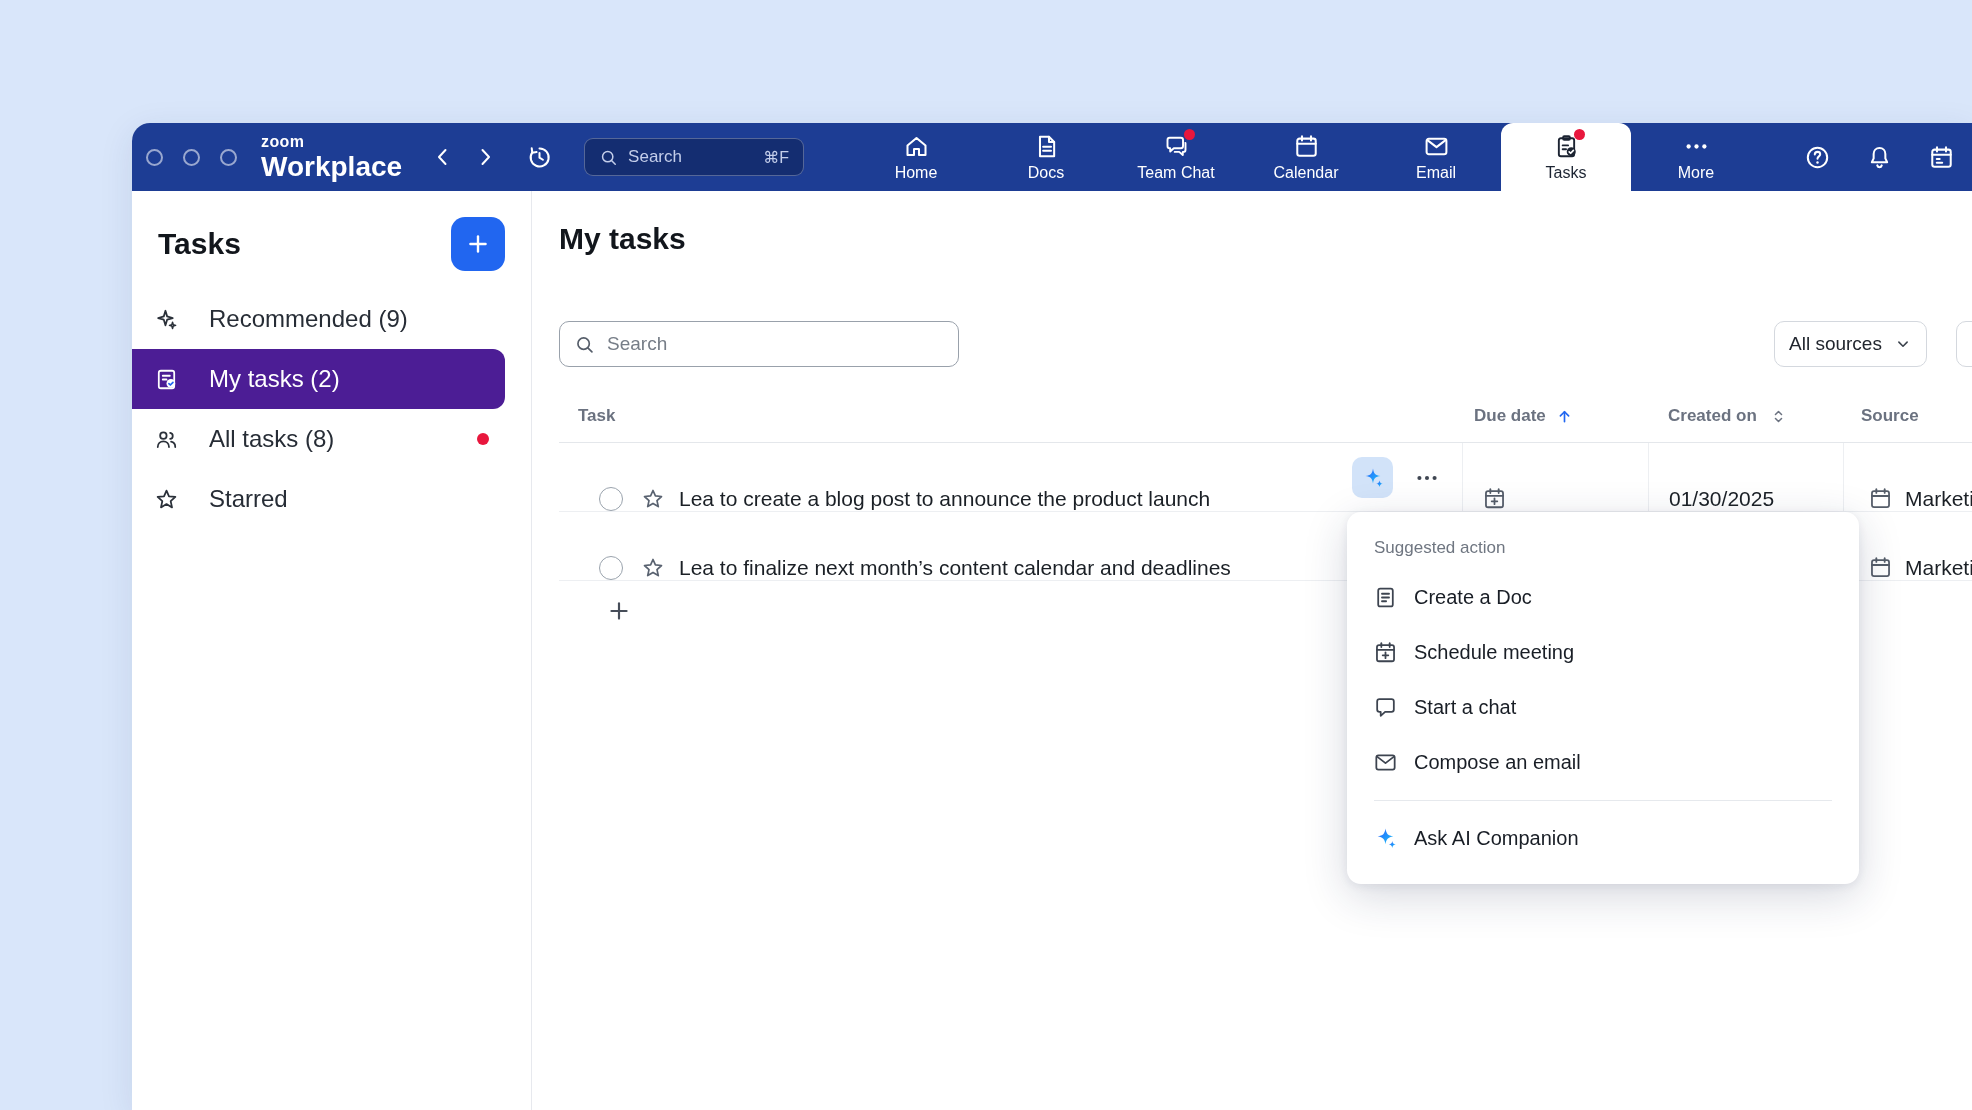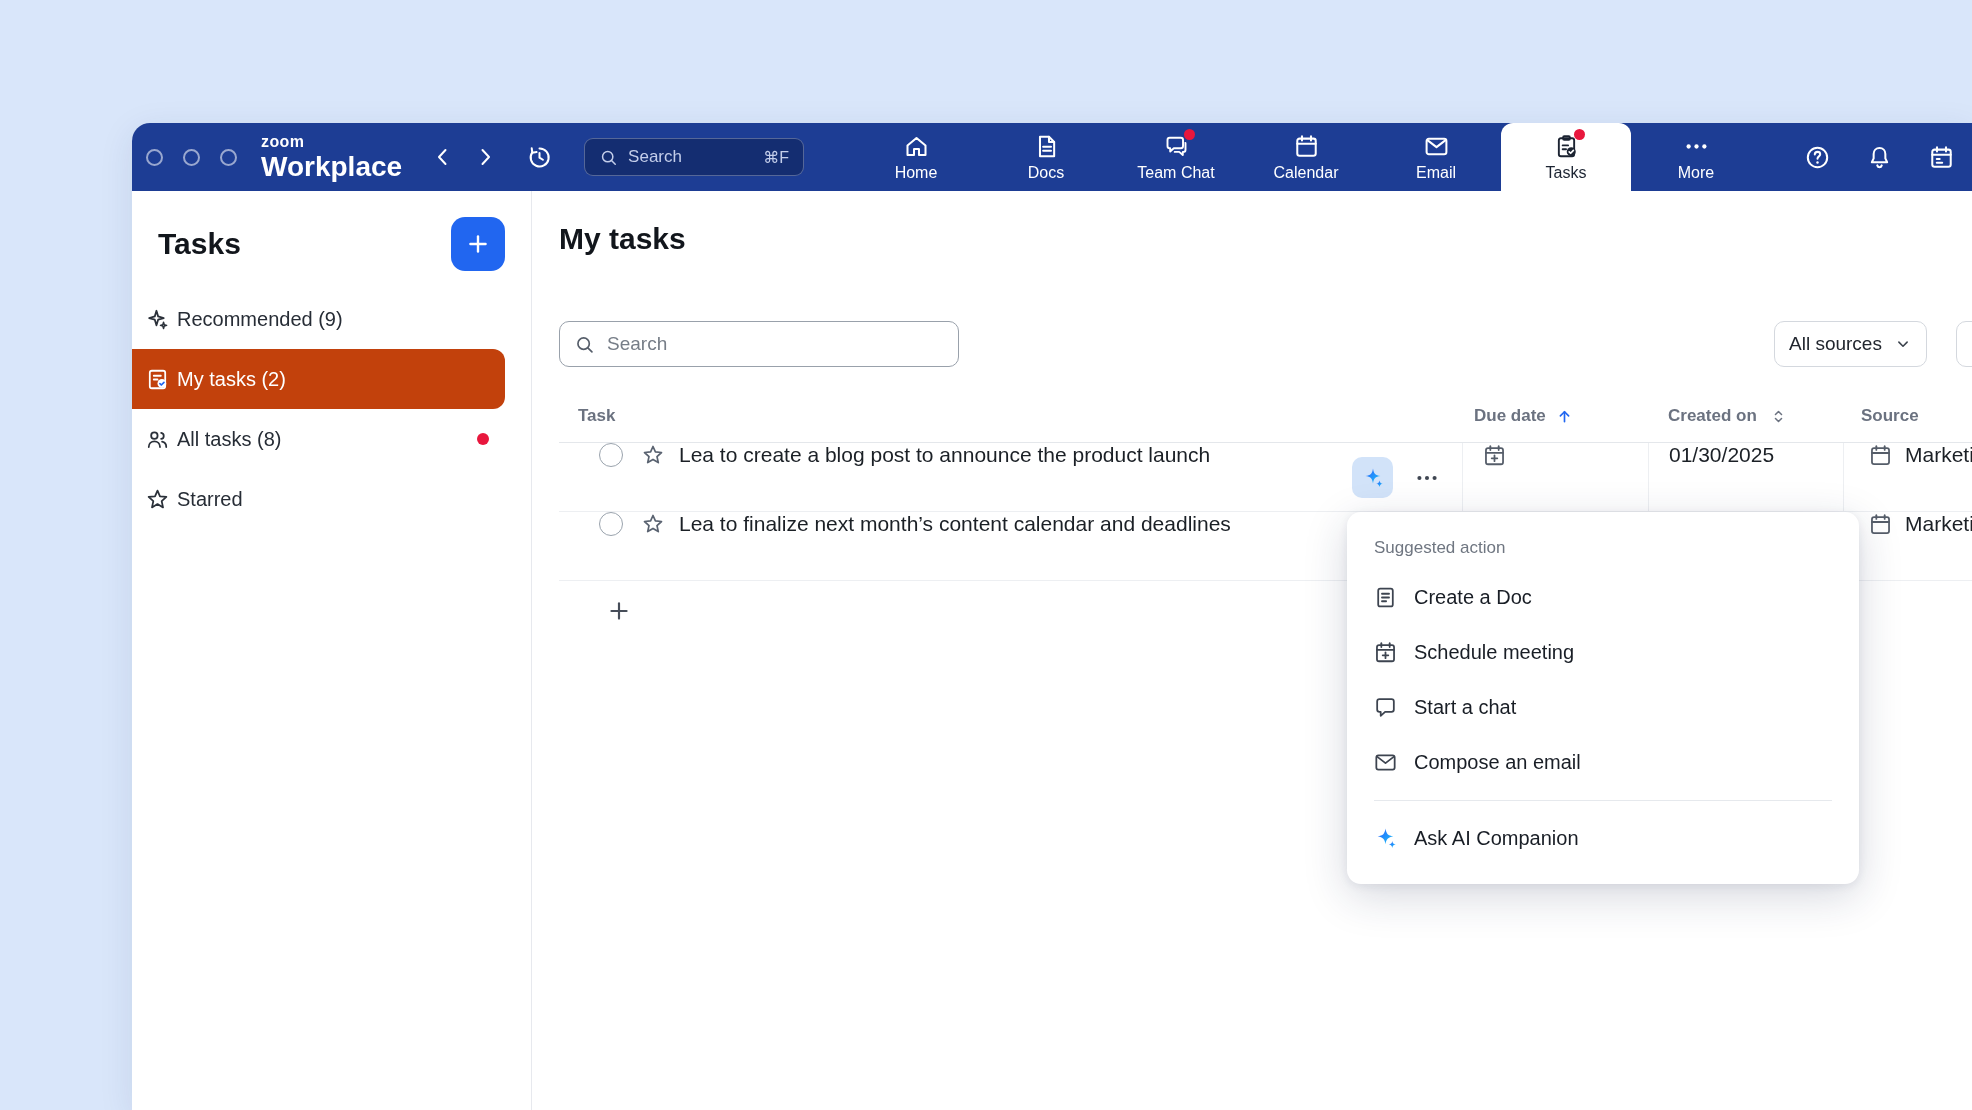--- a/index.html
+++ b/index.html
@@ -64,26 +64,26 @@
   .sidebar { width:400px; flex:none; background:#fff; border-right:1px solid #e7e9ee; }
   .sidebar-header { display:flex; align-items:center; justify-content:space-between; padding:26px 26px 0 26px; }
   .sidebar-title { margin:0; font-size:30px; font-weight:700; color:#12161c; }
   .add-btn {
     width:54px; height:54px; border-radius:14px; border:none; cursor:pointer;
     background:#2166f0; color:#fff; display:flex; align-items:center; justify-content:center;
   }
   .add-btn svg { width:26px; height:26px; }
   .side-items { margin-top:18px; display:flex; flex-direction:column; }
   .side-item {
-    height:60px; display:flex; align-items:center; gap:7px;
-    padding-left:13px; margin-right:26px; font-size:20px; color:#272d36;
+    height:60px; display:flex; align-items:center; gap:30px;
+    padding-left:22px; margin-right:26px; font-size:24px; color:#272d36;
     border-radius:0 12px 12px 0; cursor:pointer;
   }
   .side-item svg.si { width:25px; height:25px; flex:none; color:#2a3039; }
-  .side-item.selected { background:#c2410c; color:#fff;text-align:right; }
+  .side-item.selected { background:#4c1d95; color:#fff;text-align:right; }
   .side-item.selected svg.si { color:#fff; }
   .item-dot { width:12px; height:12px; border-radius:50%; background:#e8173d; margin-left:auto; margin-right:16px; flex:none; }
 
   
   .main { flex:1; position:relative; background:#fff; }
   .page-title { position:absolute; left:27px; top:31px; margin:0; font-size:30px; font-weight:700; color:#12161c; }
   .search-box {
     position:absolute; left:27px; top:130px; width:400px; height:46px;
     border:1.5px solid #99a1ab; border-radius:10px;
     display:flex; align-items:center; padding:0 14px; gap:10px; background:#fff;
@@ -109,21 +109,21 @@
   
   .tasks-table { position:absolute; left:27px; top:199px; width:1580px; }
   .t-head { display:flex; height:53px; border-bottom:1px solid #e4e7eb; color:#6b7280; font-size:17px; }
   .hc { display:flex; align-items:center; gap:9px;font-weight:bold; }
   .hc svg { width:19px; height:19px; }
   .col-task { width:903px; padding-left:19px; }
   .col-due { width:186px; padding-left:12px; }
   .col-created { width:195px; padding-left:20px;gap:12px; }
   .col-source { width:296px; padding-left:18px; }
   .t-row { display:flex; height:69px; border-bottom:1px solid #edeff2; position:relative; }
-  .cell { display:flex; align-items:flex-start; }
+  .cell { display:flex; align-items:flex-end; }
   .t-row .col-due, .t-row .col-created, .t-row .col-source { border-left:1px solid #edeff2; }
   .cell.col-task { padding-left:40px; }
   .cell.col-due { padding-left:19px; }
   .cell.col-created { padding-left:20px; font-size:21px; color:#1b2026; }
   .cell.col-source { padding-left:24px; }
   .row-check { width:24px; height:24px; border:1.5px solid #9aa3ad; border-radius:50%; flex:none; cursor:pointer; background:#fff; }
   .row-star { margin-left:18px; width:24px; height:24px; color:#596270; flex:none; cursor:pointer; }
   .row-star svg { width:24px; height:24px; display:block; }
   .row-text { margin-left:14px; font-size:21px; color:#1b2026; white-space:nowrap; }
   .ai-chip {

